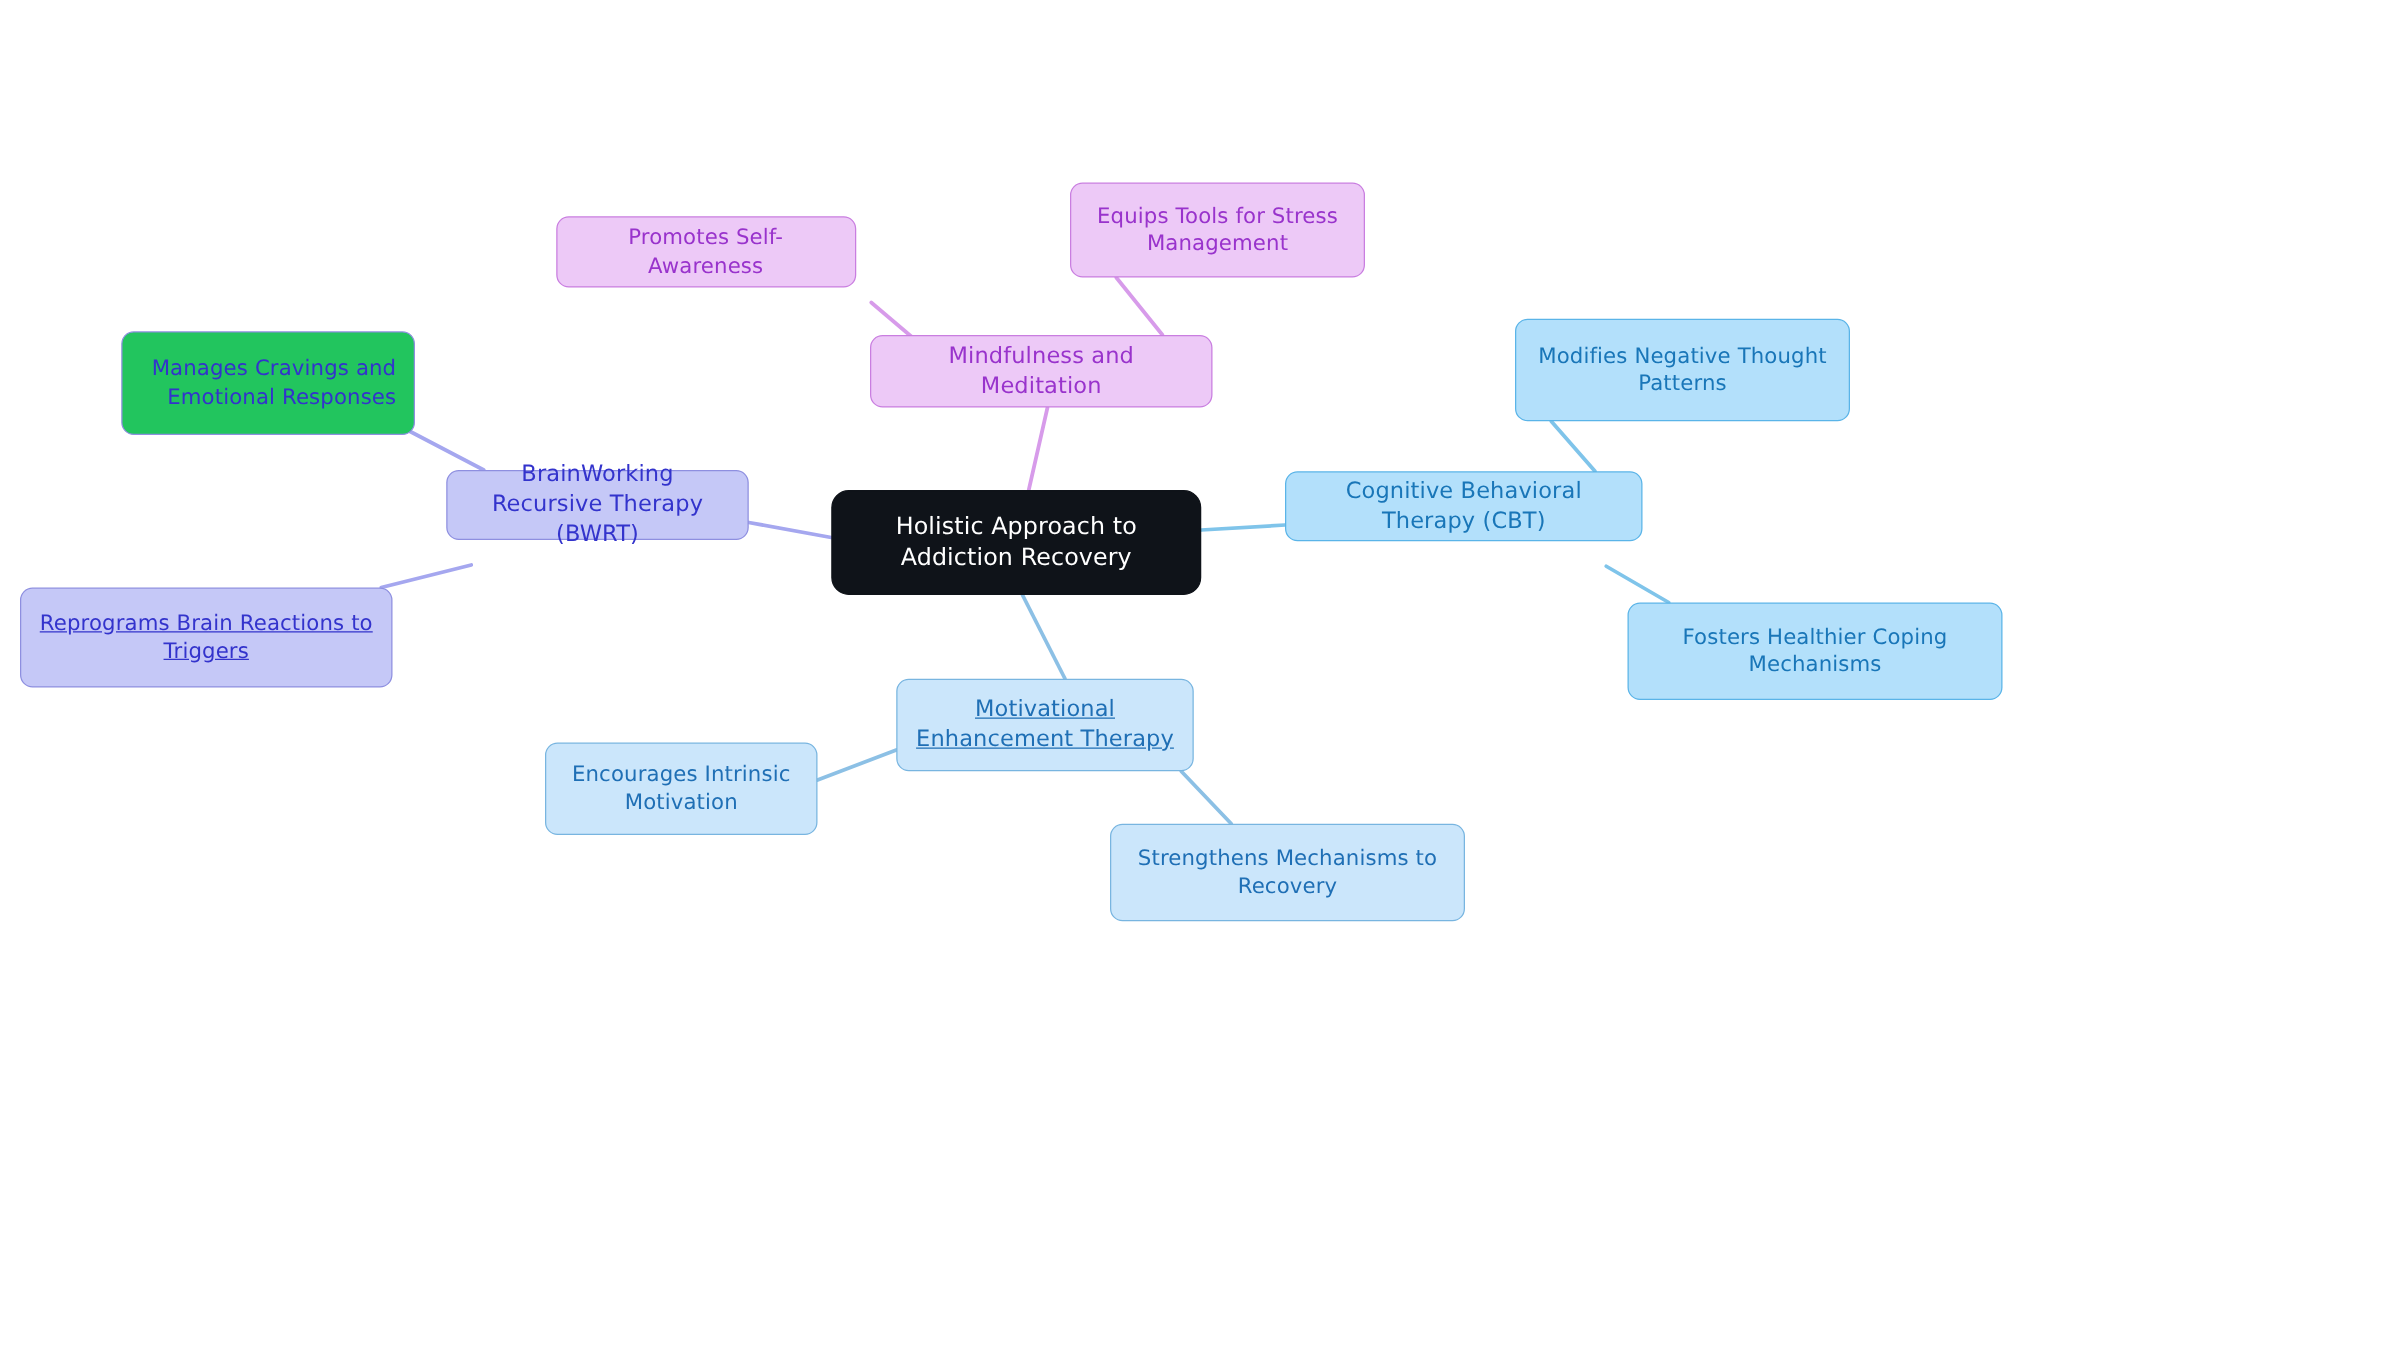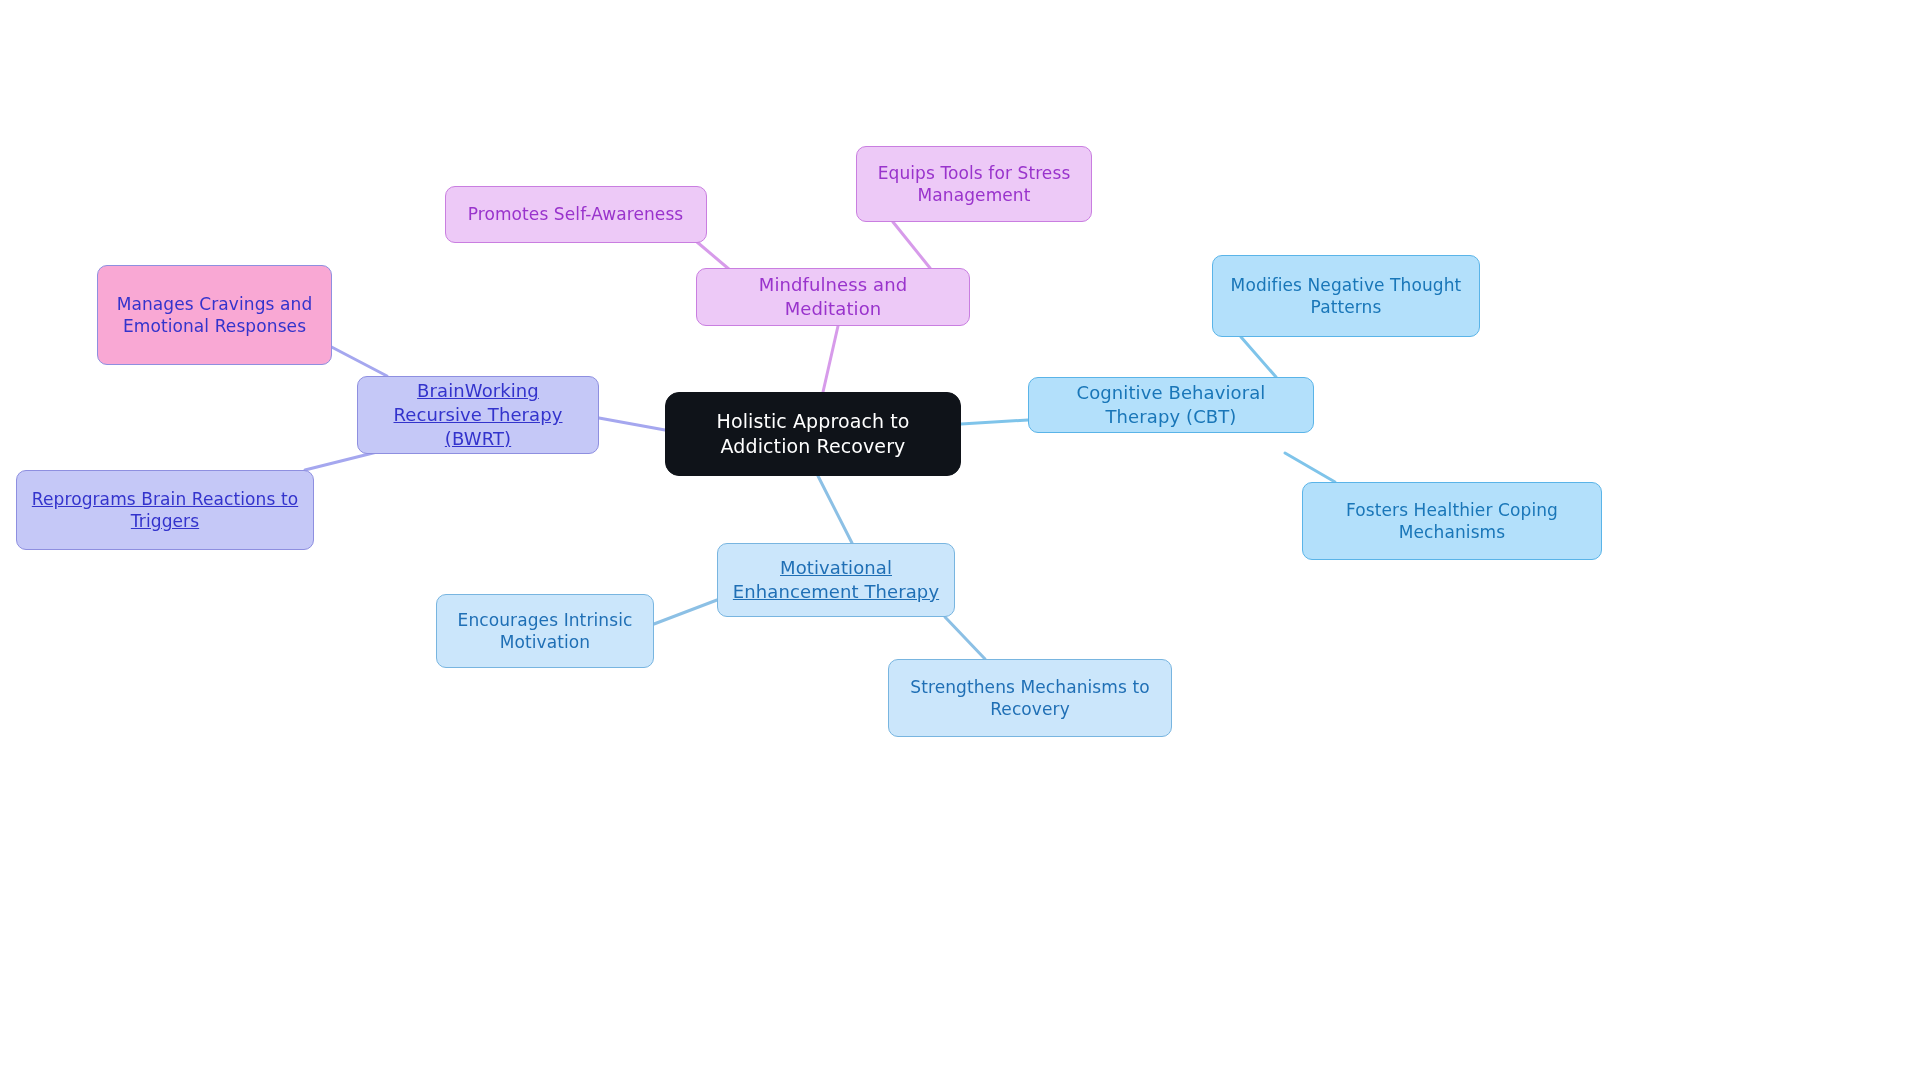--- a/index.html
+++ b/index.html
@@ -58,25 +58,25 @@
       <line x1="377" y1="452" x2="305" y2="470" stroke="#a5a7ef" stroke-width="3" stroke-linecap="round"></line>
       <line x1="730" y1="270" x2="697" y2="242" stroke="#d79bea" stroke-width="3" stroke-linecap="round"></line>
       <line x1="930" y1="268" x2="893" y2="222" stroke="#d79bea" stroke-width="3" stroke-linecap="round"></line>
       <line x1="1276" y1="377" x2="1241" y2="337" stroke="#7fc4ea" stroke-width="3" stroke-linecap="round"></line>
       <line x1="1285" y1="453" x2="1335" y2="482" stroke="#7fc4ea" stroke-width="3" stroke-linecap="round"></line>
       <line x1="717" y1="600" x2="654" y2="624" stroke="#8cc0e5" stroke-width="3" stroke-linecap="round"></line>
       <line x1="945" y1="617" x2="985" y2="659" stroke="#8cc0e5" stroke-width="3" stroke-linecap="round"></line>
     </svg>
   <div id="nodes">
       <div class="node node-root" style="left: 665px; top: 392px; width: 296px; height: 84px; background: rgb(15, 19, 25); border-color: rgb(15, 19, 25); color: rgb(255, 255, 255); font-size: 19px;"><span>Holistic Approach to Addiction Recovery</span></div>
-      <div class="node" style="left: 357px; top: 376px; width: 242px; height: 78px; background: rgb(197, 200, 247); border-color: rgb(142, 143, 224); color: rgb(51, 51, 204); font-size: 18px; text-decoration: underline;"><span>BrainWorking Recursive Therapy (BWRT)</span></div>
-      <div class="node" style="left: 97px; top: 265px; width: 235px; height: 100px; background: #f9a8d4; border-color: rgb(142, 143, 224); color: rgb(51, 51, 204); font-size: 17px;"><span>Manages Cravings and Emotional Responses</span></div>
+      <div class="node" style="left: 357px; top: 376px; width: 242px; height: 56px; background: rgb(197, 200, 247); border-color: rgb(142, 143, 224); color: rgb(51, 51, 204); font-size: 18px;"><span>BrainWorking Recursive Therapy (BWRT)</span></div>
+      <div class="node" style="left: 97px; top: 265px; width: 235px; height: 83px; background: #22c55e; border-color: rgb(142, 143, 224); color: rgb(51, 51, 204); font-size: 17px; text-align: right;"><span>Manages Cravings and Emotional Responses</span></div>
       <div class="node" style="left: 16px; top: 470px; width: 298px; height: 80px; background: rgb(197, 200, 247); border-color: rgb(142, 143, 224); color: rgb(51, 51, 204); font-size: 17px; text-decoration: underline;"><span>Reprograms Brain Reactions to Triggers</span></div>
       <div class="node" style="left: 696px; top: 268px; width: 274px; height: 58px; background: rgb(237, 201, 247); border-color: rgb(201, 126, 224); color: rgb(153, 51, 204); font-size: 18px;"><span>Mindfulness and Meditation</span></div>
-      <div class="node" style="left: 445px; top: 186px; width: 262px; height: 57px; background: rgb(237, 201, 247); border-color: rgb(201, 126, 224); color: rgb(153, 51, 204); font-size: 17px; padding-left: 13px;"><span>Promotes Self-Awareness</span></div>
+      <div class="node" style="left: 445px; top: 173px; width: 240px; height: 57px; background: rgb(237, 201, 247); border-color: rgb(201, 126, 224); color: rgb(153, 51, 204); font-size: 17px; padding-left: 13px;"><span>Promotes Self-Awareness</span></div>
       <div class="node" style="left: 856px; top: 146px; width: 236px; height: 76px; background: rgb(237, 201, 247); border-color: rgb(201, 126, 224); color: rgb(153, 51, 204); font-size: 17px;"><span>Equips Tools for Stress Management</span></div>
       <div class="node" style="left: 1028px; top: 377px; width: 286px; height: 56px; background: rgb(179, 224, 251); border-color: rgb(90, 180, 232); color: rgb(25, 118, 184); font-size: 18px;"><span>Cognitive Behavioral Therapy (CBT)</span></div>
       <div class="node" style="left: 1212px; top: 255px; width: 268px; height: 82px; background: rgb(179, 224, 251); border-color: rgb(90, 180, 232); color: rgb(25, 118, 184); font-size: 17px;"><span>Modifies Negative Thought Patterns</span></div>
       <div class="node" style="left: 1302px; top: 482px; width: 300px; height: 78px; background: rgb(179, 224, 251); border-color: rgb(90, 180, 232); color: rgb(25, 118, 184); font-size: 17px;"><span>Fosters Healthier Coping Mechanisms</span></div>
       <div class="node" style="left: 717px; top: 543px; width: 238px; height: 74px; background: rgb(203, 230, 251); border-color: rgb(120, 181, 224); color: rgb(31, 111, 181); font-size: 18px; text-decoration: underline;"><span>Motivational Enhancement Therapy</span></div>
       <div class="node" style="left: 436px; top: 594px; width: 218px; height: 74px; background: rgb(203, 230, 251); border-color: rgb(120, 181, 224); color: rgb(31, 111, 181); font-size: 17px;"><span>Encourages Intrinsic Motivation</span></div>
       <div class="node" style="left: 888px; top: 659px; width: 284px; height: 78px; background: rgb(203, 230, 251); border-color: rgb(120, 181, 224); color: rgb(31, 111, 181); font-size: 17px;"><span>Strengthens Mechanisms to Recovery</span></div>
     </div>
 </div>
 

